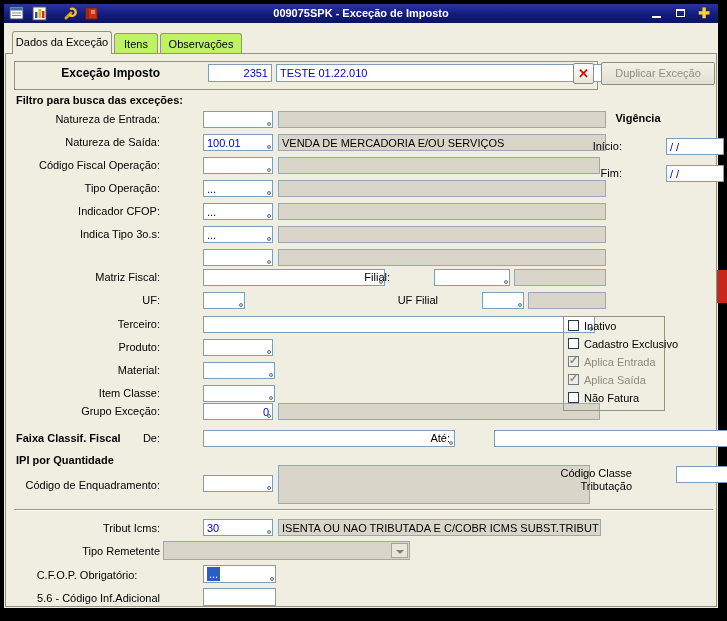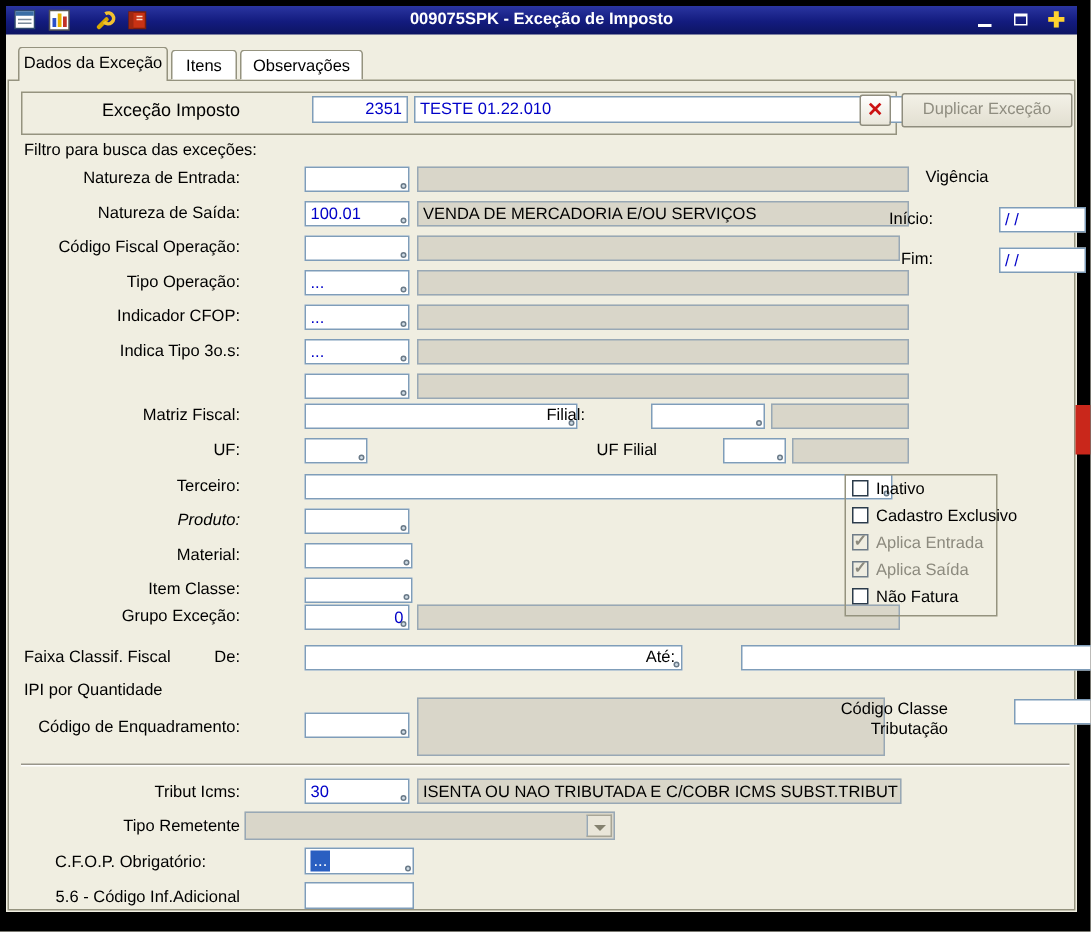--- a/index.html
+++ b/index.html
@@ -28,32 +28,32 @@
   .wc { width:14px; height:13px; position:relative; display:inline-block; }
   .wc-min::after { content:""; position:absolute; left:2px; bottom:2px; width:9px; height:2px; background:#fff; }
   .wc-max::after { content:""; position:absolute; left:2px; top:2px; width:9px; height:8px; border:1px solid #fff; border-top-width:2px; }
   .wc-plus { color:#FFD230; font-weight:bold; font-size:14px; line-height:13px; width:auto; }
   
   .panel {
     position:absolute; left:1px; top:49px; width:712px; height:554px;
     background:#F0EEE1; border:1px solid #95937F;
   }
   .tab {
-    position:absolute; top:29px; height:20px; background:#ffffff;
+    position:absolute; top:29px; height:20px; background:#bef264;
     border:1px solid #95937F; border-bottom:none; border-radius:3px 3px 0 0;
     font-size:11px; text-align:center; padding-top:4px; z-index:2; color:#000;
   }
   .tab.active { top:27px; height:23px; background:#F0EEE1; z-index:3; }
   
   .lbl {
     position:absolute; font-size:11px; line-height:13px; color:#000;
     text-align:right; white-space:nowrap;
   }
   .lbl.left { text-align:left; }
-  .bold { font-weight:normal; }
+  .bold { font-weight:bold; }
   .fld {
     position:absolute; height:17px; background:#fff; border:1px solid #7F9DB9;
     font-size:11px; line-height:14px; color:#0000C8; padding:1px 3px 0 3px;
     overflow:hidden; white-space:nowrap;margin-left:40px;
   }
   .fld.right { text-align:right; }
   .fld.gray { background:#D9D6C9; border-color:#98A8B5; color:#000; }
   .lk::after {
     content:""; position:absolute; right:1px; bottom:1px; width:4px; height:4px;
     border:1px solid #6A7A88; border-radius:50%; background:#CFDBE4;
@@ -185,21 +185,21 @@
 
   <div class="lbl" style="left:10px;top:290px;width:146px;">UF:</div>
   <div class="fld lk" style="left:159px;top:288px;width:42px;"></div>
   <div class="lbl" style="left:350px;top:290px;width:84px;">UF Filial</div>
   <div class="fld lk" style="left:438px;top:288px;width:42px;"></div>
   <div class="fld gray" style="left:484px;top:288px;width:78px;"></div>
 
   <div class="lbl" style="left:10px;top:314px;width:146px;">Terceiro:</div>
   <div class="fld lk" style="left:159px;top:312px;width:392px;"></div>
 
-  <div class="lbl" style="left:10px;top:337px;width:146px;font-style:italic;">Produto:</div>
+  <div class="lbl" style="left:10px;top:337px;width:146px;">Produto:</div>
   <div class="fld lk" style="left:159px;top:335px;width:70px;"></div>
 
   <div class="lbl" style="left:10px;top:360px;width:146px;">Material:</div>
   <div class="fld lk" style="left:159px;top:358px;width:72px;"></div>
 
   <div class="lbl" style="left:10px;top:383px;width:146px;">Item Classe:</div>
   <div class="fld lk" style="left:159px;top:381px;width:72px;"></div>
 
   <div class="lbl" style="left:10px;top:401px;width:146px;">Grupo Exceção:</div>
   <div class="fld right lk" style="left:159px;top:399px;width:70px;">0</div>

